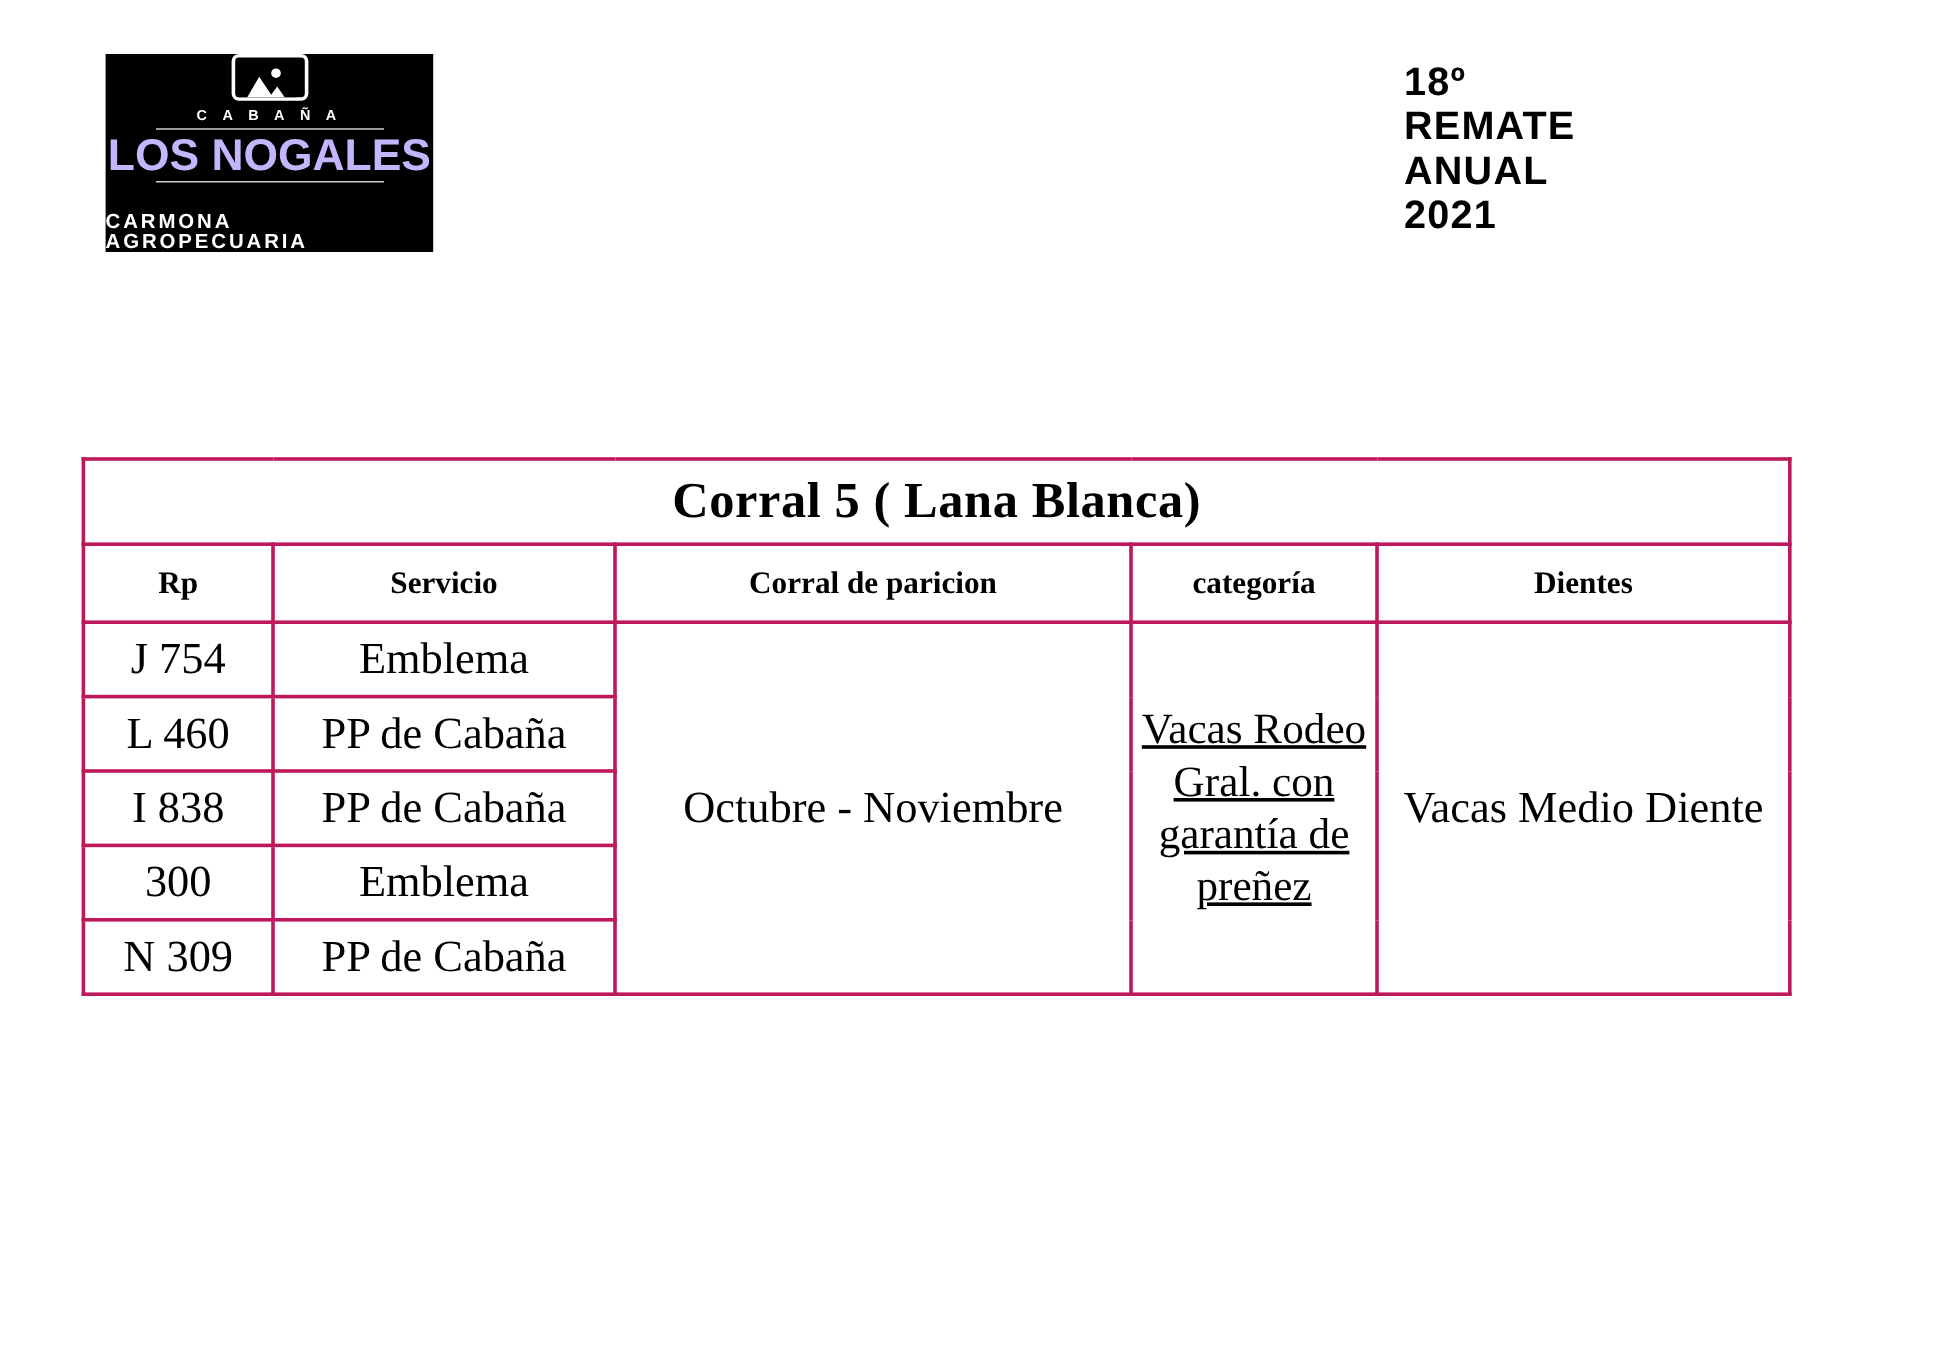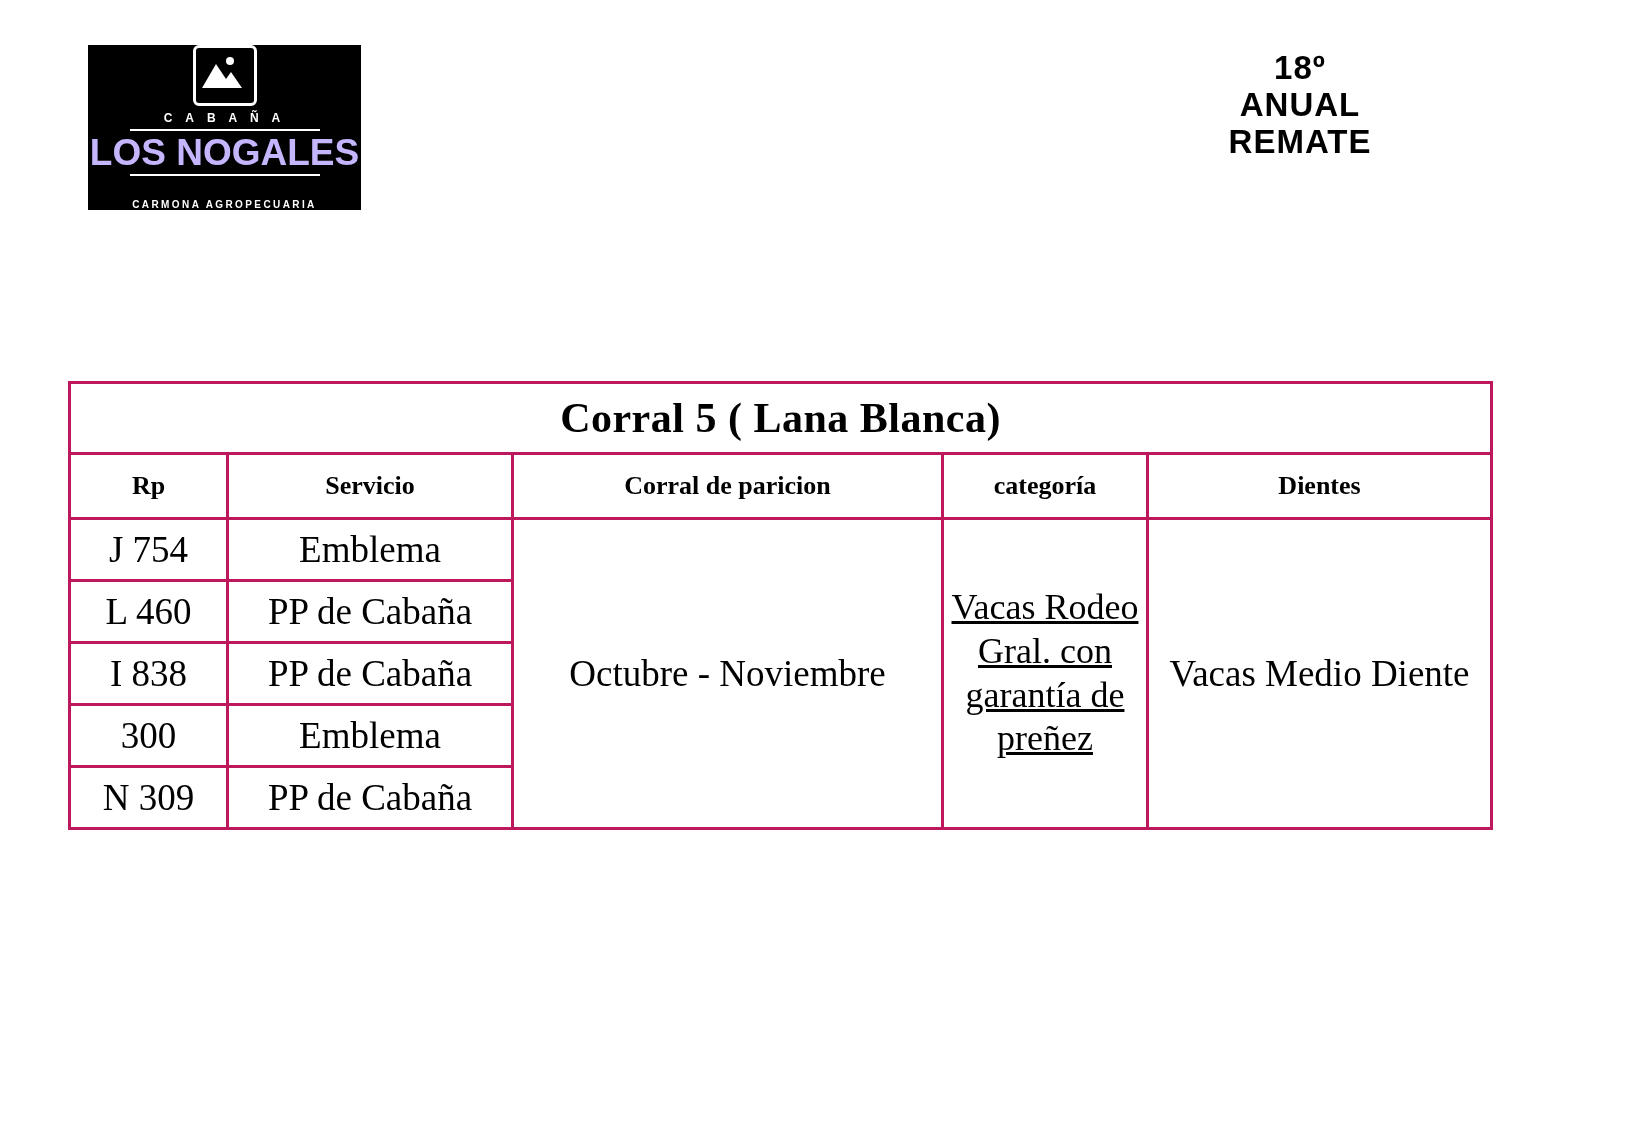--- a/index.html
+++ b/index.html
@@ -59,34 +59,34 @@
     color: #c4b5fd;
     font-family: "Liberation Sans", sans-serif;
     font-size: 37px;
     font-weight: bold;
     letter-spacing: 0px;
     line-height: 1;
   }
   .logo-sub {
     color: #ffffff;
     font-family: "Liberation Sans", sans-serif;
-    font-size: 10px;
+    font-size: 17px;
     font-weight: bold;
     letter-spacing: 2.4px;
     line-height: 1;
     margin-top: 21px;
   }
 
   
   .remate {
     position: absolute;
     right: 195px;
     top: 50px;
     width: 260px;
-    text-align: center;
+    text-align: left;
     font-family: "Liberation Sans", sans-serif;
     font-weight: bold;
     font-size: 33px;
     line-height: 1.12;
     letter-spacing: 1px;
   }
   .remate div { white-space: nowrap; }
 
   
   table.lot-table {
@@ -153,22 +153,23 @@
   </div>
   <div class="logo-cabana">C A B A Ñ A</div>
   <div class="logo-rule"></div>
   <div class="logo-name">LOS NOGALES</div>
   <div class="logo-rule"></div>
   <div class="logo-sub">CARMONA AGROPECUARIA</div>
 </div>
 
 <div class="remate">
   <div>18º</div>
+  <div>REMATE</div>
   <div>ANUAL</div>
-  <div>REMATE</div>
+  <div>2021</div>
 </div>
 
 <table class="lot-table">
   <colgroup>
     <col class="c-rp">
     <col class="c-svc">
     <col class="c-fecha">
     <col class="c-cat">
     <col class="c-dientes">
   </colgroup>

